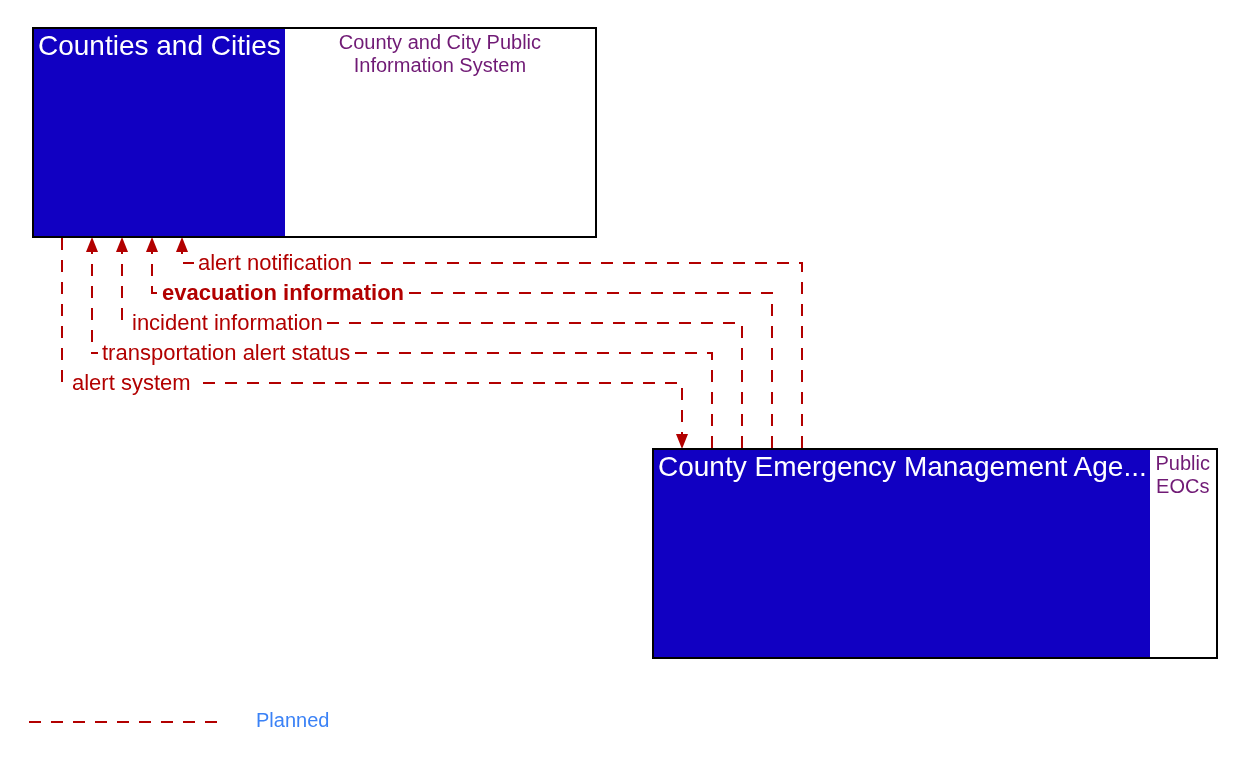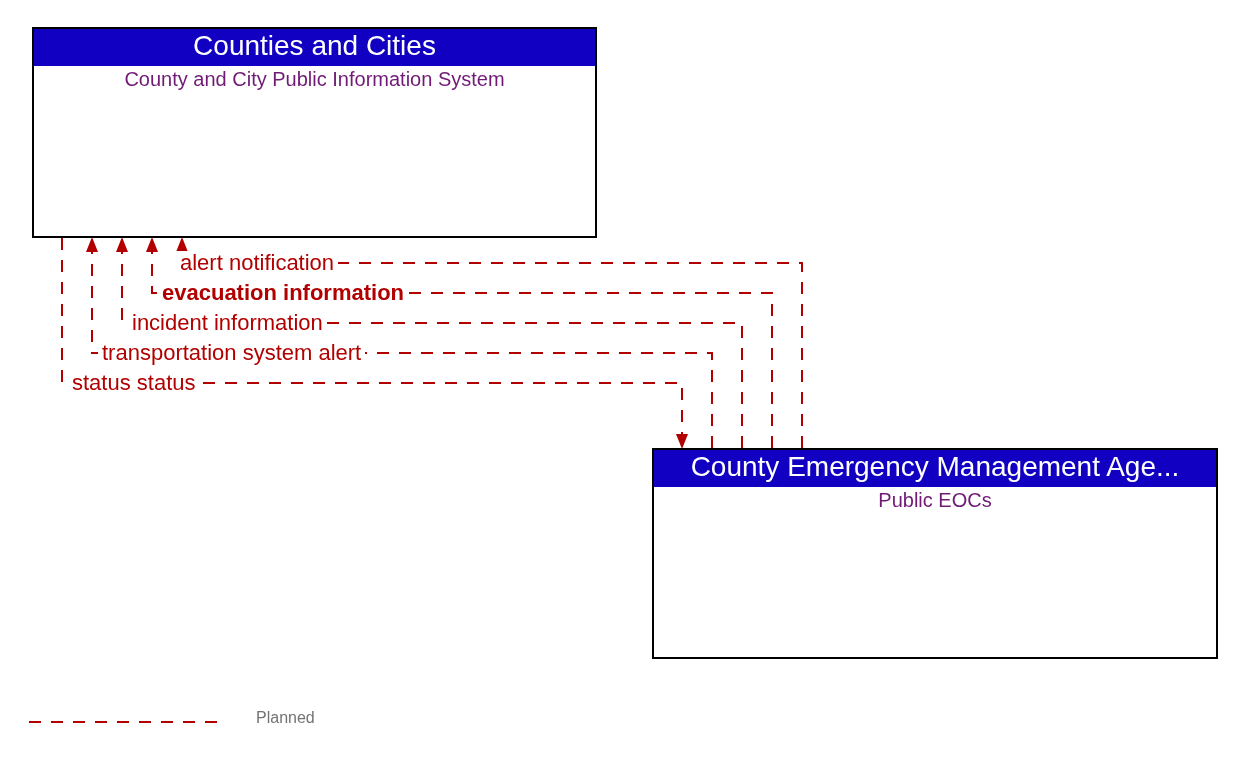--- a/index.html
+++ b/index.html
@@ -11,21 +11,21 @@
     font-family: Arial, Helvetica, sans-serif;
     overflow: hidden;
   }
   .canvas { position: relative; width: 1252px; height: 778px; }
   .node {
     position: absolute;
     border: 2px solid #000;
     background: #fff;
     box-sizing: border-box;
     display: flex;
-    flex-direction: column;
+    flex-direction: row;
   }
   .node-header {
     color: #fff;
     text-align: center;
     font-size: 28px;
     padding: 2px 4px 4px 4px;
     line-height: 1.1;
     white-space: nowrap;
     overflow: hidden;
   }
@@ -41,22 +41,22 @@
     position: absolute;
     color: #b20000;
     font-size: 22px;
     white-space: nowrap;
     background: #fff;
     padding: 0 4px;
     line-height: 1.1;
   }
   .legend-label {
     position: absolute;
-    color: #737373;
-    font-size: 16px;
+    color: #3b82f6;
+    font-size: 20px;
   }
   svg.lines {
     position: absolute;
     left: 0; top: 0;
     width: 1252px; height: 778px;
     overflow: visible;
     pointer-events: none;
   }
   svg .dashed {
     stroke: #b20000;
@@ -84,29 +84,29 @@
 
     <path class="dashed" d="M 712 448 L 712 353 L 92 353 L 92 247"></path>
     <polygon class="arrowhead" points="92,237 86,252 98,252"></polygon>
 
     <path class="dashed" d="M 62 238 L 62 383 L 682 383 L 682 439"></path>
     <polygon class="arrowhead" points="682,449 676,434 688,434"></polygon>
 
     <line class="dashed" x1="29" y1="722" x2="227" y2="722"></line>
   </svg>
 
-  <div class="flow-label" style="left:176px; top:251px;">alert notification</div>
+  <div class="flow-label" style="left:194px; top:251px;">alert notification</div>
 
   <div class="flow-label" style="left:158px; top:281px;font-weight:bold;">evacuation information</div>
 
   <div class="flow-label" style="left:128px; top:311px;text-align:right;">incident information</div>
 
-  <div class="flow-label" style="left:98px; top:341px;">transportation system alert</div>
+  <div class="flow-label" style="left:98px; top:341px;">transportation alert status</div>
 
-  <div class="flow-label" style="left:68px; top:371px;">status status</div>
+  <div class="flow-label" style="left:68px; top:371px;">alert system</div>
 
   <div class="node" style="left:32px; top:27px; width:565px; height:211px;">
     <div class="node-header" style="background-color: rgb(17, 0, 194);">Counties and Cities</div>
     <div class="node-body">County and City Public Information System</div>
   </div>
 
   <div class="node" style="left:652px; top:448px; width:566px; height:211px;">
     <div class="node-header" style="background-color: rgb(17, 0, 194);">County Emergency Management Age...</div>
     <div class="node-body">Public EOCs</div>
   </div>

